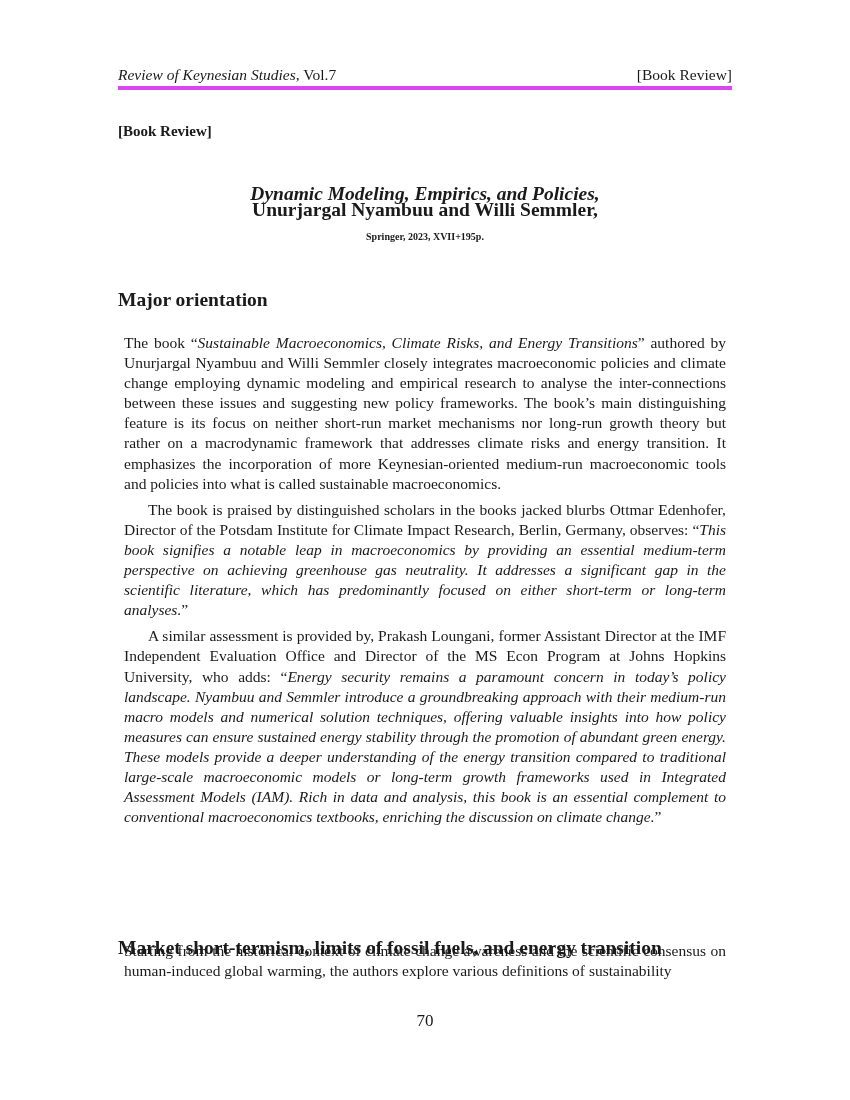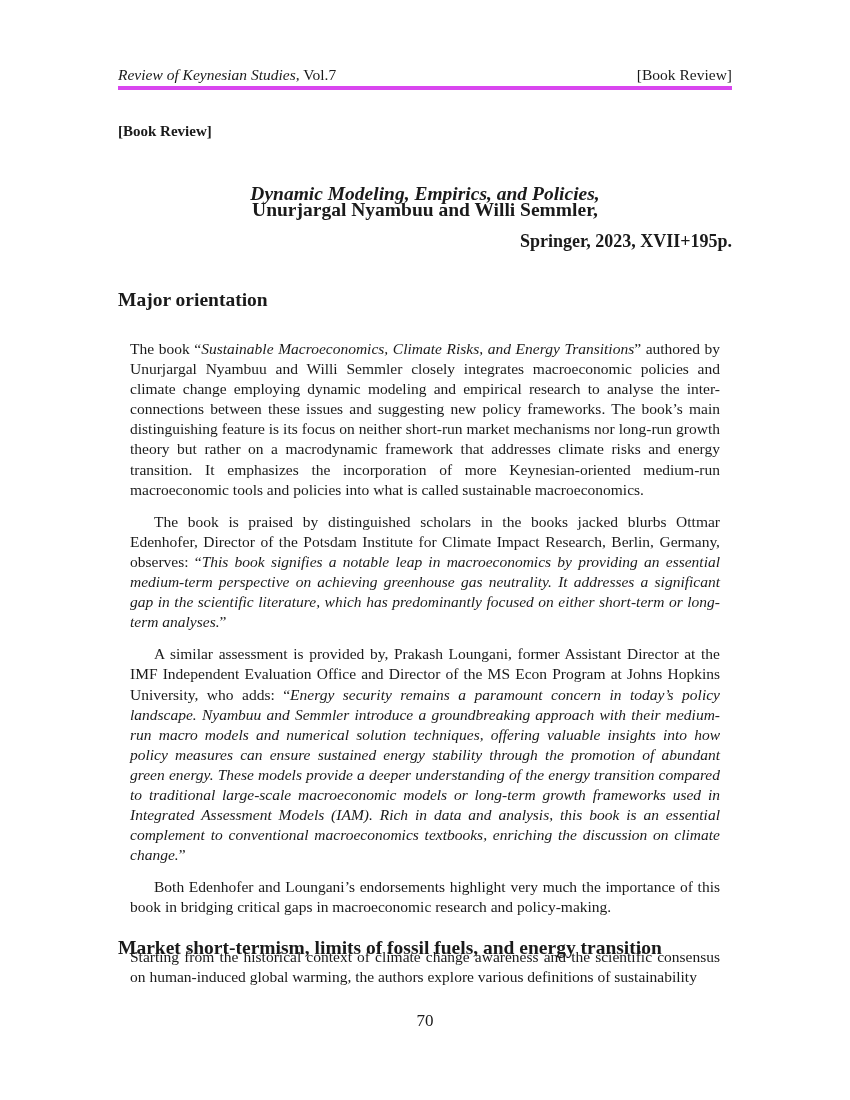--- a/index.html
+++ b/index.html
@@ -8,28 +8,28 @@
     .page { position: absolute; left: 118px; width: 614px; top: 0; }
     .running-head { position: absolute; top: 64px; left: 0; width: 614px; height: 22px;
       border-bottom: 4px solid #d946ef; font-size: 15.5px; line-height: 22px; }
     .running-head .left { position: absolute; left: 0; top: 0; }
     .running-head .right { position: absolute; right: 0; top: 0; }
     .label-top { position: absolute; top: 123px; left: 0; font-weight: bold; font-size: 15px; }
     .authors { position: absolute; top: 154px; left: 0; width: 614px; text-align: center;
       font-weight: bold; font-size: 19.5px; line-height: 24px; margin-top: 44px; }
     .book-title { position: absolute; top: 183px; left: -10px; width: 634px; text-align: center;
       font-weight: bold; font-style: italic; font-size: 19.5px; line-height: 21px; }
-    .pub { position: absolute; top: 231px; left: 0; width: 614px; text-align: right;
-      font-weight: bold; font-size: 18px; }
+    .pub { position: absolute; top: 231px; left: 0; width: 614px; text-align: center;
+      font-weight: bold; font-size: 10px; }
     h2 { margin: 0; font-size: 19.5px; font-weight: bold; position: absolute; left: 0; }
     .h-major { top: 289px; }
     .h-market { top: 897px; margin-top: 40px; }
     .body-text { position: absolute; left: 0; width: 614px; font-size: 15.5px; line-height: 20.1px;
       text-align: justify; hyphens: manual; }
-    .body-text p { margin: 12px; }
+    .body-text p { margin: 6px; }
     .body-text p.indent { text-indent: 24px; }
     .sec1 { top: 327px; }
     .sec2 { top: 935px; }
     em { font-style: italic; }
     .page-num { position: absolute; top: 1011px; left: 0; width: 614px; text-align: center; font-size: 17px; }
   </style>
 </head>
 <body>
 
 <div class="page">
@@ -46,21 +46,20 @@
     <div>Dynamic Modeling, Empirics, and Policies,</div>
   </div>
   <div class="pub">Springer, 2023, XVII+195p.</div>
 
   <h2 class="h-major">Major orientation</h2>
 
   <div class="body-text sec1">
     <p><span>The book “</span><em>Sustainable Macroeconomics, Climate Risks, and Energy Transitions</em><span>” authored by Unurjargal Nyambuu and Willi Semmler closely integrates macroeconomic policies and climate change employing dynamic modeling and empirical research to analyse the inter-connections between these issues and suggesting new policy frameworks.  The book’s main distinguishing feature is its focus on neither short-run market mechanisms nor long-run growth theory but rather on a macrodynamic framework that addresses climate risks and energy transition.  It emphasizes the incorporation of more Keynesian-oriented medium-run macroeconomic tools and policies into what is called sustainable macroeconomics.</span></p>
     <p class="indent"><span>The book is praised by distinguished scholars in the books jacked blurbs Ottmar Edenhofer, Director of the Potsdam Institute for Climate Impact Research, Berlin, Germany, observes: “</span><em>This book signifies a notable leap in macroeconomics by providing an essential medium-term perspective on achieving greenhouse gas neutrality.  It addresses a significant gap in the scientific literature, which has predominantly focused on either short-term or long-term analyses.</em><span>”</span></p>
     <p class="indent"><span>A similar assessment is provided by, Prakash Loungani, former Assistant Director at the IMF Independent Evaluation Office and Director of the MS Econ Program at Johns Hopkins University, who adds:  “</span><em>Energy security remains a paramount concern in today’s policy landscape.  Nyambuu and Semmler introduce a groundbreaking approach with their medium-run macro models and numerical solution techniques, offering valuable insights into how policy measures can ensure sustained energy stability through the promotion of abundant green energy. These models provide a deeper understanding of the energy transition compared to traditional large-scale macroeconomic models or long-term growth frameworks used in Integrated Assessment Models (IAM). Rich in data and analysis, this book is an essential complement to conventional macroeconomics textbooks, enriching the discussion on climate change.</em><span>”</span></p>
-    <p class="indent">Both Edenhofer and Loungani’s endorsements highlight very much the importance of this book in bridging critical gaps in macroeconomic research and policy-making.</p>
   </div>
 
   <h2 class="h-market">Market short-termism, limits of fossil fuels, and energy transition</h2>
 
   <div class="body-text sec2">
     <p>Starting from the historical context of climate change awareness and the scientific consensus on human-induced global warming, the authors explore various definitions of sustainability</p>
   </div>
 
   <div class="page-num">70</div>
 </div>

